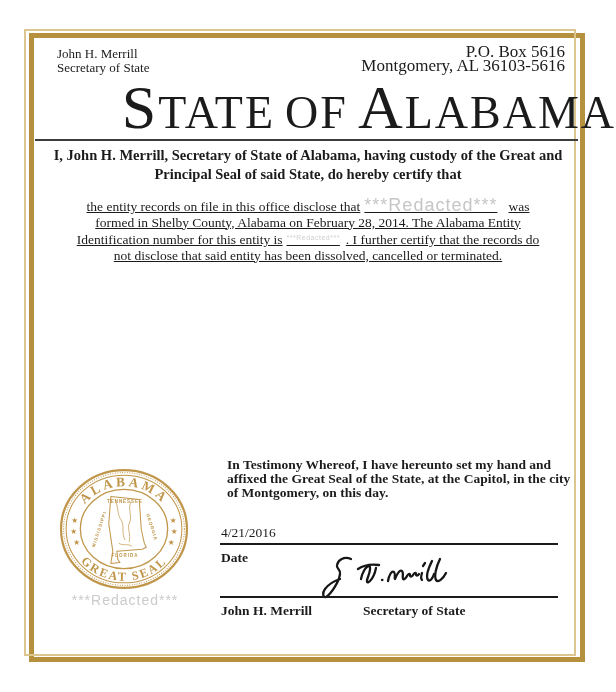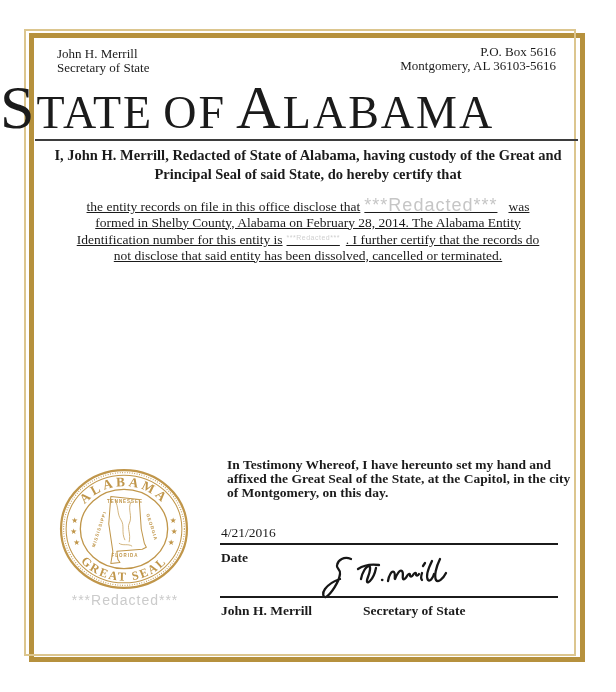--- a/index.html
+++ b/index.html
@@ -13,23 +13,23 @@
   html,body{margin:0;padding:0;background:#ffffff;}
   .page{
     position:relative;width:616px;height:692px;background:#ffffff;
     font-family:"Liberation Serif", serif;color:var(--ink);overflow:hidden;
   }
   
   .frame-thick{position:absolute;left:29px;top:33px;right:31px;bottom:30px;border:5px solid var(--gold);}
   .frame-thin{position:absolute;left:24px;top:29px;right:40px;bottom:36px;border:2px solid var(--gold_light);}
 
   .header-left{position:absolute;left:57px;top:47px;font-size:13px;line-height:14px;font-weight:500;}
-  .header-right{position:absolute;right:60px;top:45px;font-size:13px;line-height:14px;text-align:right;}
+  .header-right{position:absolute;right:51px;top:45px;font-size:17px;line-height:14px;text-align:right;}
 
-  .title{position:absolute;left:0;right:0;top:76px;text-align:left;line-height:62px;white-space:nowrap;}
+  .title{position:absolute;left:0;right:0;top:76px;text-align:right;line-height:62px;white-space:nowrap;}
   .title .big{font-size:62px;letter-spacing:2px;}
   .title .small{font-size:46px;letter-spacing:2px;}
   .title .mid{margin:0 10px;}
 
   .rule{position:absolute;left:35px;top:139px;width:543px;height:2px;background:var(--rule);}
 
   .certify{position:absolute;left:36px;top:146px;width:544px;text-align:center;
            font-weight:bold;font-size:14.5px;line-height:18.5px;}
 
   .bodytext{position:absolute;left:36px;top:198px;width:544px;font-size:13.5px;line-height:15.5px;text-align:center;}
@@ -82,21 +82,21 @@
 
   <div class="header-right">
     <div>P.O. Box 5616</div>
     <div>Montgomery, AL 36103-5616</div>
   </div>
 
   <div class="title"><span class="big">S</span><span class="small">TATE</span><span class="small mid">OF</span><span class="big">A</span><span class="small">LABAMA</span></div>
 
   <div class="rule"></div>
 
-  <div class="certify">I, John H. Merrill, Redacted of State of Alabama, having custody of the Great and Principal Seal of said State, do hereby certify that</div>
+  <div class="certify">I, John H. Merrill, Secretary of State of Alabama, having custody of the Great and Principal Seal of said State, do hereby certify that</div>
 
   <div class="bodytext">
     <div class="bline"><span>the entity records on file in this office disclose that</span><span class="redacted-lg">***Redacted***</span><span>was</span></div>
     <div class="bline">formed in Shelby County, Alabama on February 28, 2014. The Alabama Entity</div>
     <div class="bline"><span>Identification number for this entity is</span><span class="redacted-sm">***Redacted***</span><span>. I further certify that the records do</span></div>
     <div class="bline">not disclose that said entity has been dissolved, cancelled or terminated.</div>
   </div>
 
   <div class="seal-wrap">
     <svg class="seal-svg" viewBox="0 0 130 122">

